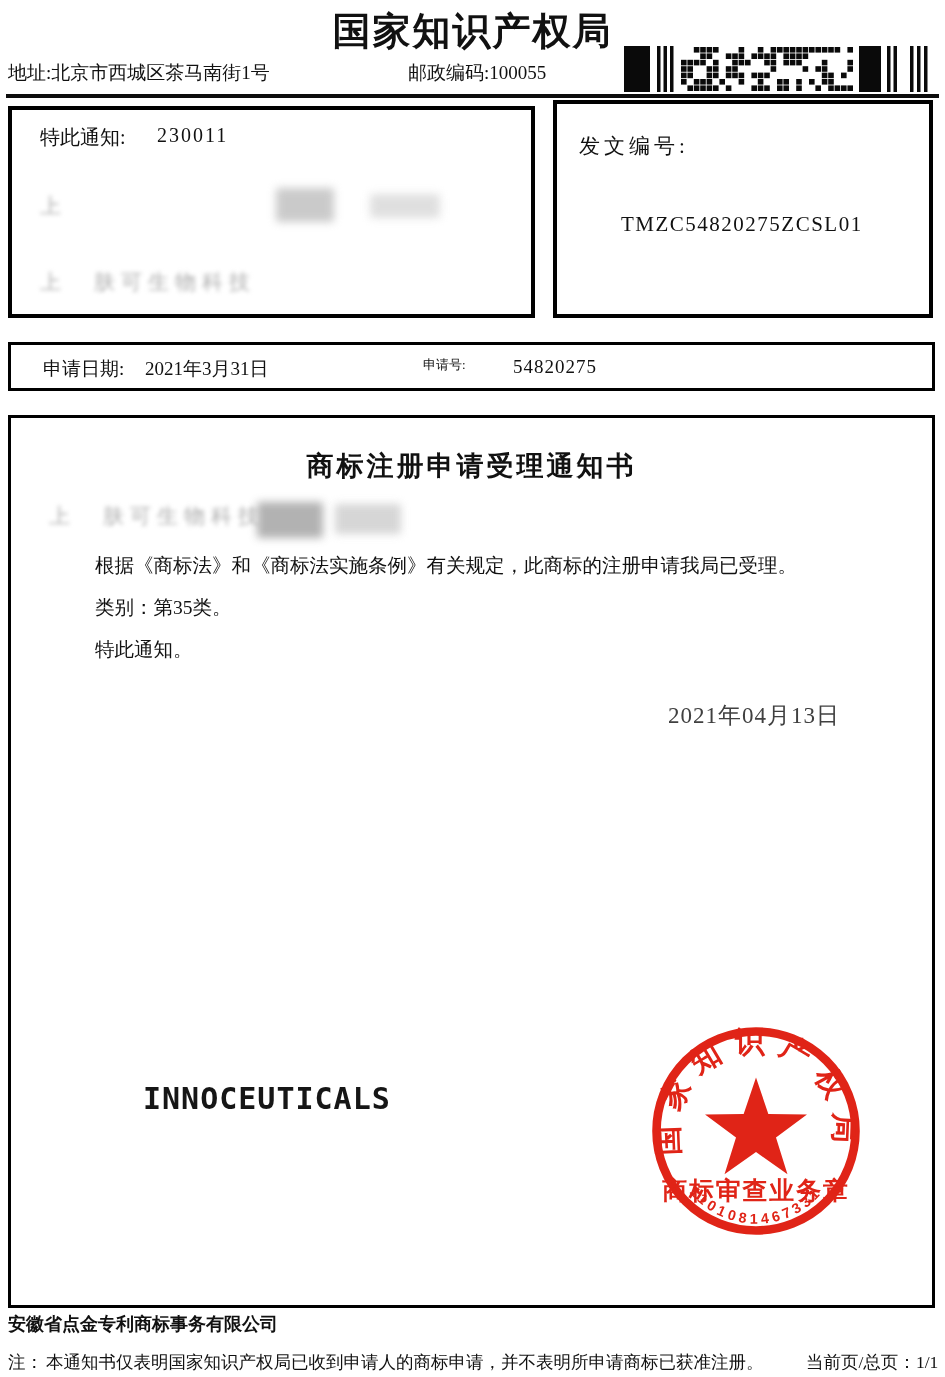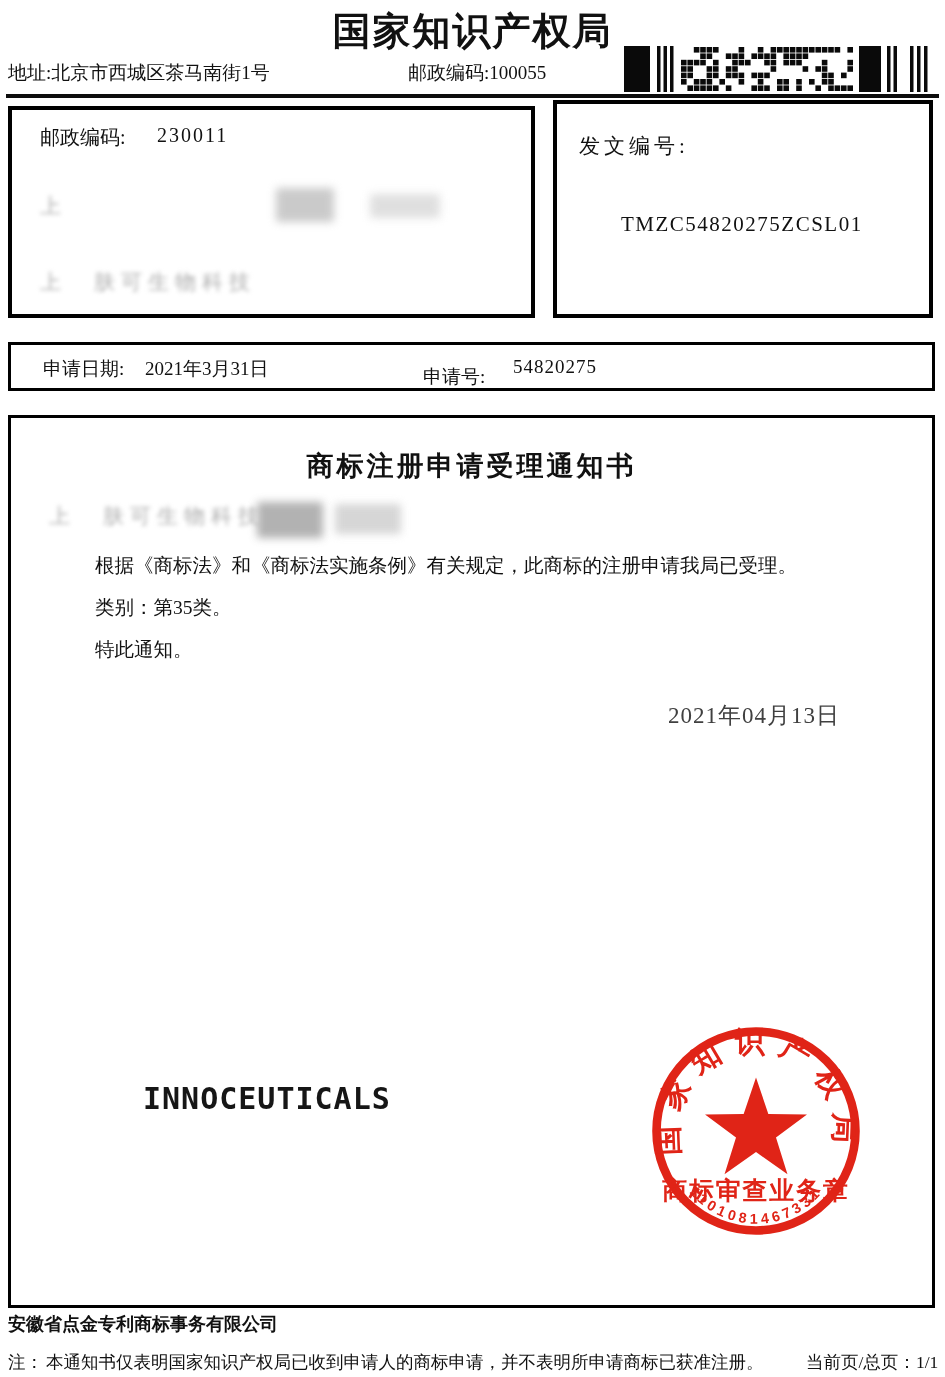--- a/index.html
+++ b/index.html
@@ -46,21 +46,21 @@
   .recipient-redact-1{top:82px;left:28px;width:420px;height:30px;}
   .recipient-redact-2{top:158px;left:28px;width:260px;height:30px;}
   .r1-blob-a{top:-4px;left:236px;width:58px;height:34px;background:#b9b9b9;opacity:.75;}
   .r1-blob-b{top:2px;left:330px;width:70px;height:24px;background:#d8d8d8;opacity:.8;}
 
   .issue-label{top:28px;left:22px;font-size:21px;letter-spacing:4px;}
   .issue-value{top:108px;left:64px;font-size:21px;letter-spacing:1.5px;}
 
   .date-label{top:11px;left:32px;font-size:19px;}
   .date-value{top:11px;left:134px;font-size:19px;}
-  .appno-label{top:19px;left:412px;font-size:19px;}
+  .appno-label{top:11px;left:412px;font-size:13px;}
   .appno-value{top:11px;left:502px;font-size:19px;letter-spacing:1px;}
 
   
   .notice-title{
     top:30px;left:0;width:100%;
     text-align:center;
     font-size:27px;font-weight:bold;letter-spacing:3px;
   }
   .applicant-line{top:84px;left:38px;width:520px;height:36px;}
   .applicant-blob-a{top:0px;left:208px;width:66px;height:36px;background:#9f9f9f;opacity:.8;}
@@ -204,21 +204,21 @@
       <rect x="235" y="0" width="22" height="46" fill="#0a0a0a"></rect>
       <rect x="263" y="0" width="3.5" height="46" fill="#0a0a0a"></rect>
       <rect x="269.5" y="0" width="3.5" height="46" fill="#0a0a0a"></rect>
       <rect x="286" y="0" width="3.5" height="46" fill="#0a0a0a"></rect>
       <rect x="293" y="0" width="3.5" height="46" fill="#0a0a0a"></rect>
       <rect x="300" y="0" width="3.5" height="46" fill="#0a0a0a"></rect>
     </svg>
   <div class="abs header-rule"></div>
 
   <div class="abs box recipient-box">
-    <div class="abs recipient-postal-label">邮政编码:</div>
+    <div class="abs recipient-postal-label">特此通知:</div>
     <div class="abs recipient-postal-value">230011</div>
     <div class="abs redact-line recipient-redact-1">
       <span class="redact-text">上</span>
       <span class="blob r1-blob-a"></span>
       <span class="blob r1-blob-b"></span>
     </div>
     <div class="abs redact-line recipient-redact-2">
       <span class="redact-text">上　肤可生物科技</span>
     </div>
   </div>

